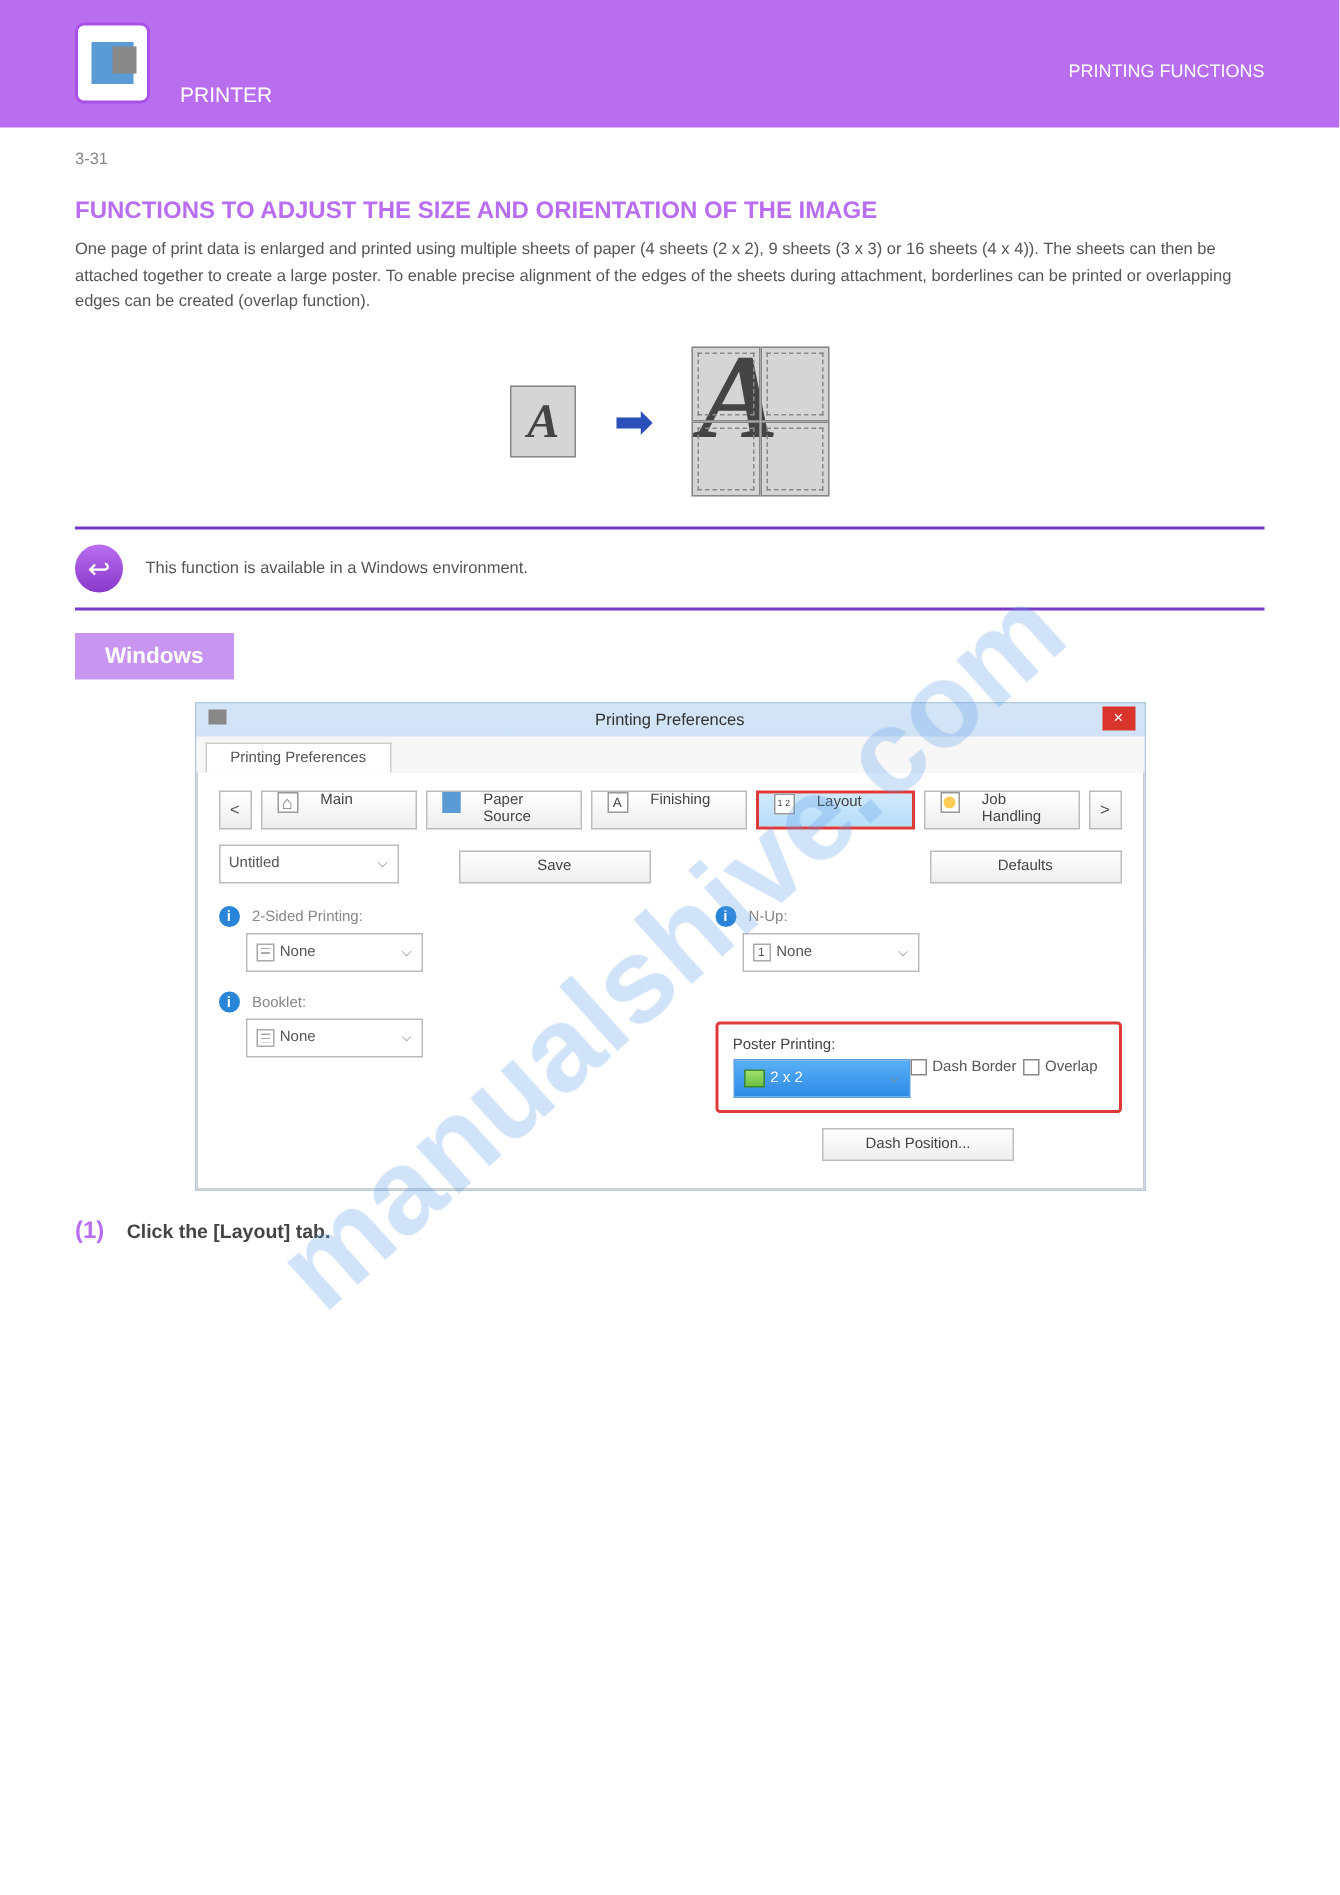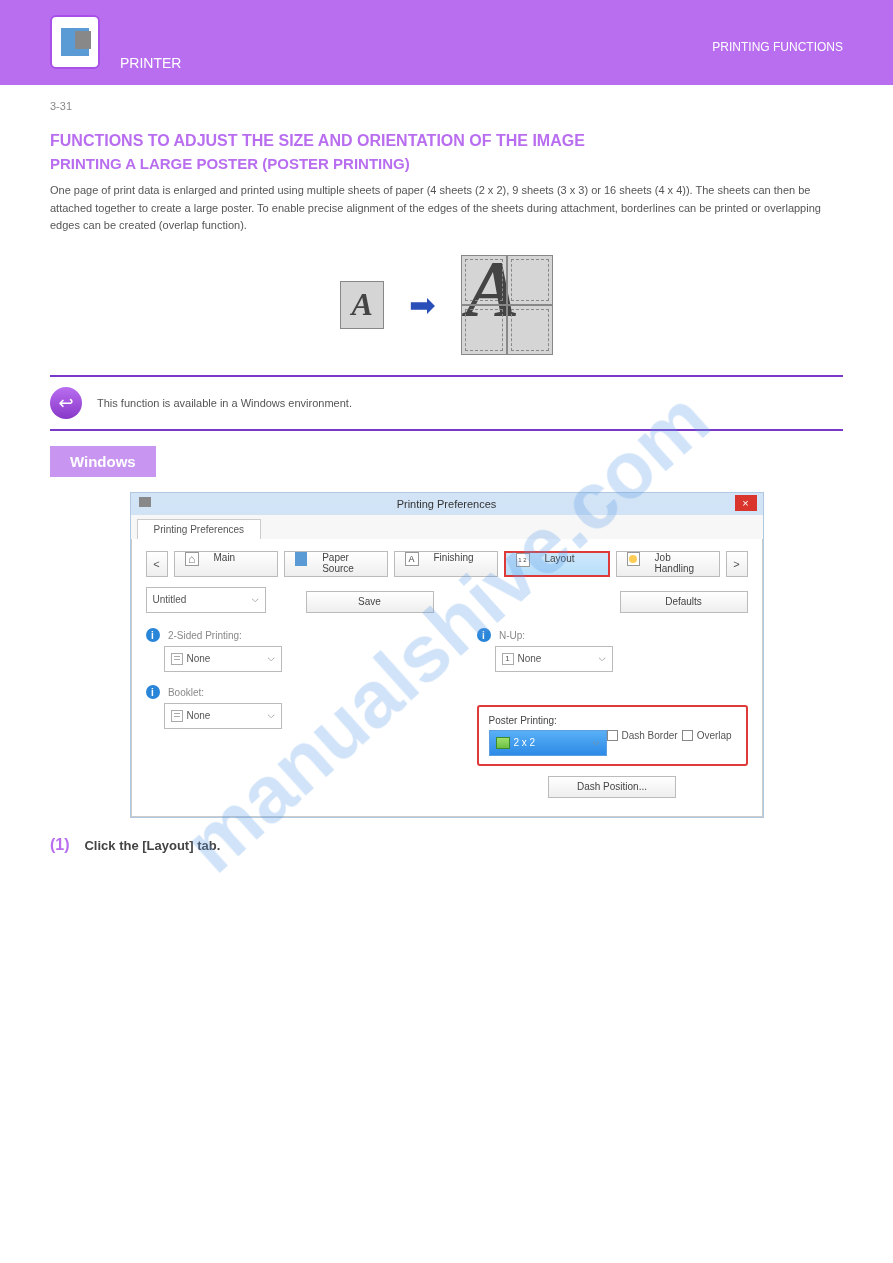--- a/index.html
+++ b/index.html
@@ -114,21 +114,20 @@
   </div>
   <div class="topbar-title">PRINTER</div>
   <div class="topbar-right">PRINTING FUNCTIONS</div>
 </div>
 
 <div class="page">
   <div class="pagenum">3-31</div>
   
   <h1>FUNCTIONS TO ADJUST THE SIZE AND ORIENTATION OF THE IMAGE</h1>
   
-  <h2>PRINTING A LARGE POSTER (POSTER PRINTING)</h2>
   
   <p class="bodytext">One page of print data is enlarged and printed using multiple sheets of paper (4 sheets (2 x 2), 9 sheets (3 x 3) or 16 sheets (4 x 4)). The sheets can then be attached together to create a large poster. To enable precise alignment of the edges of the sheets during attachment, borderlines can be printed or overlapping edges can be created (overlap function).</p>
   
   <div class="illus">
     <div class="illus-row">
       <div class="thumb-single">A</div>
       <div class="arrow">➡</div>
       <div class="grid4">
         <div class="cell tl">
             <span class="big-a">A</span>

